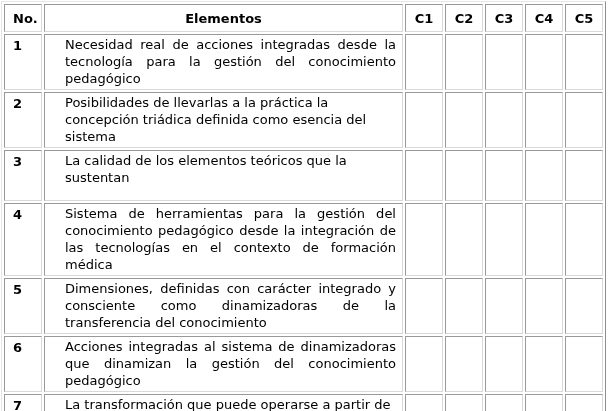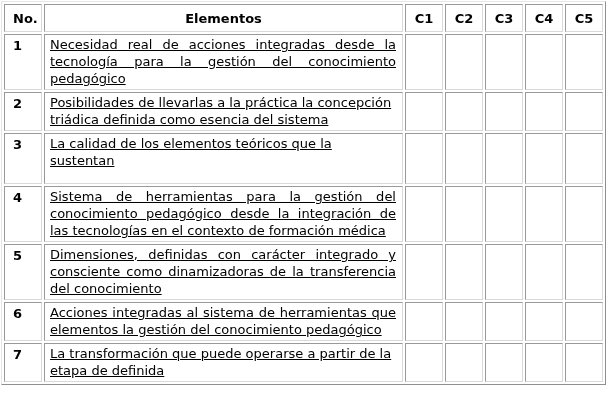--- a/index.html
+++ b/index.html
@@ -48,23 +48,22 @@
   }
   td {
     vertical-align: top;
     line-height: 17px;
   }
   td.no-cell {
     font-weight: bold;
     padding: 2px 2px 2px 8px;
   }
   td.el-cell {
-    padding: 1px 6px 2px 5px;
+    padding: 1px 6px 2px 20px;
     text-align: left;
-    text-decoration: underline;
   }
   td.el-cell.justify {
     text-align: justify;
   }
   td.el-cell.tall {
     height: 46px;
   }
   td.c-cell {
     padding: 0;
   }
@@ -134,21 +133,21 @@
       <td class="no-cell">5</td>
       <td class="el-cell justify">Dimensiones, definidas con carácter integrado y consciente como dinamizadoras de la transferencia del conocimiento</td>
       <td class="c-cell"></td>
       <td class="c-cell"></td>
       <td class="c-cell"></td>
       <td class="c-cell"></td>
       <td class="c-cell"></td>
     </tr>
     <tr>
       <td class="no-cell">6</td>
-      <td class="el-cell justify">Acciones integradas al sistema de herramientas que elementos la gestión del conocimiento pedagógico</td>
+      <td class="el-cell justify">Acciones integradas al sistema de dinamizadoras que dinamizan la gestión del conocimiento pedagógico</td>
       <td class="c-cell"></td>
       <td class="c-cell"></td>
       <td class="c-cell"></td>
       <td class="c-cell"></td>
       <td class="c-cell"></td>
     </tr>
     <tr>
       <td class="no-cell">7</td>
       <td class="el-cell">La transformación que puede operarse a partir de la etapa de definida</td>
       <td class="c-cell"></td>

